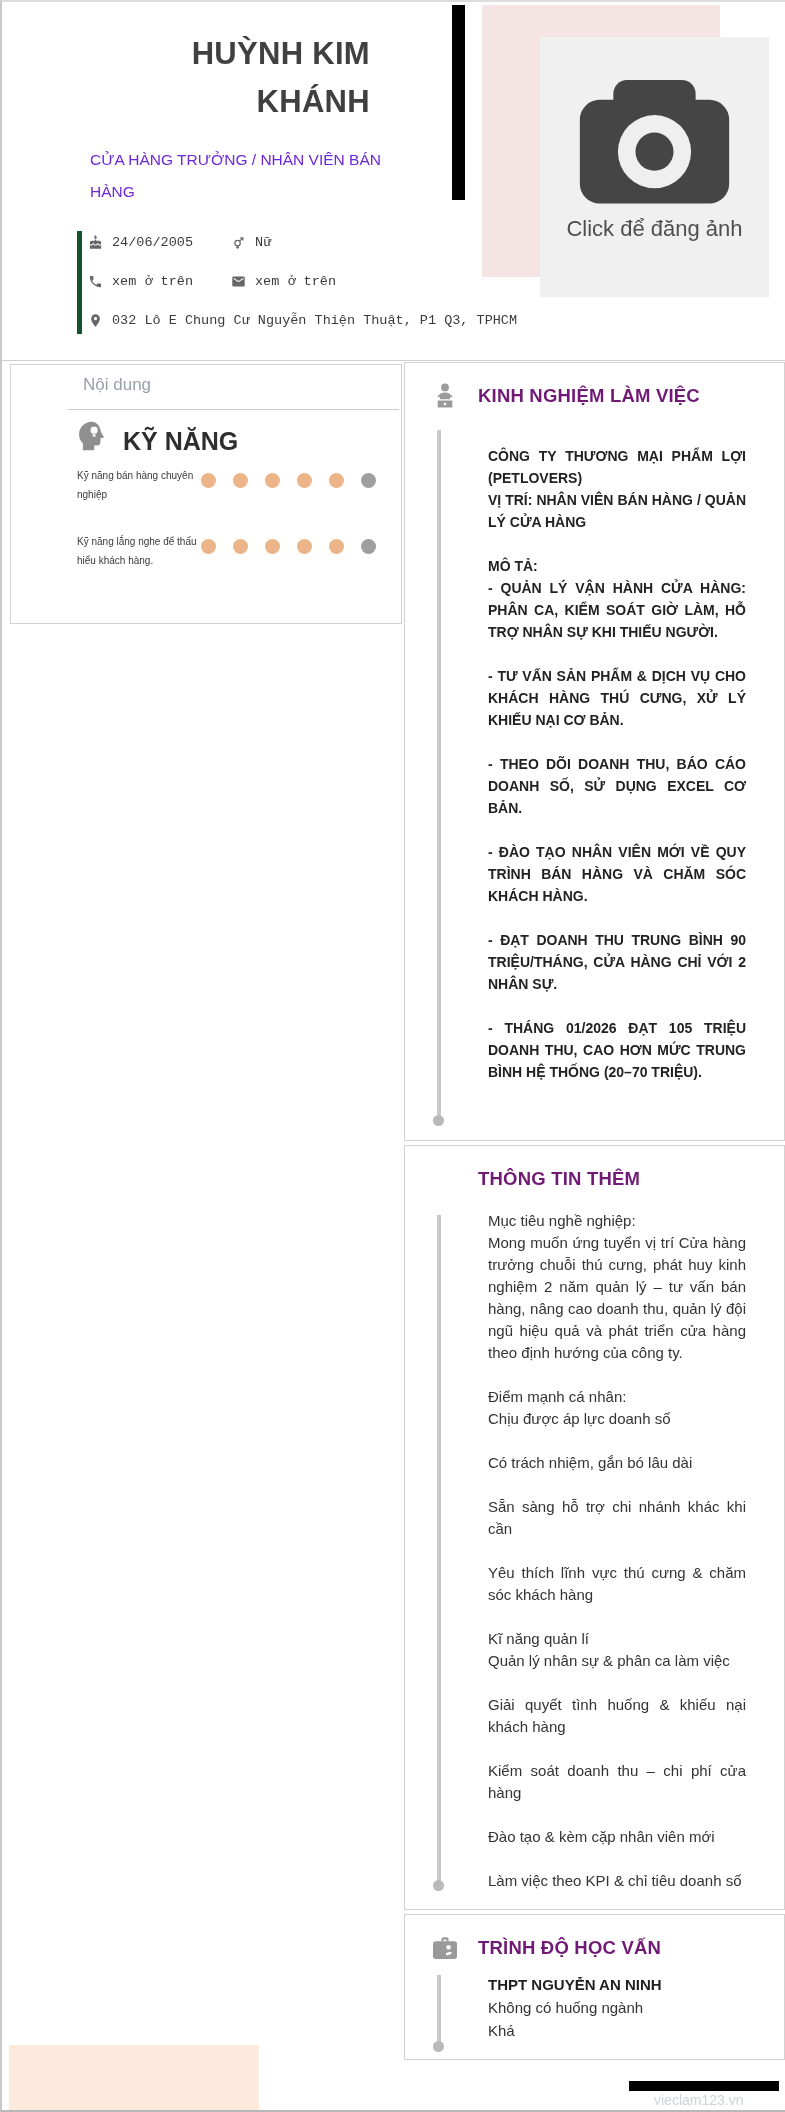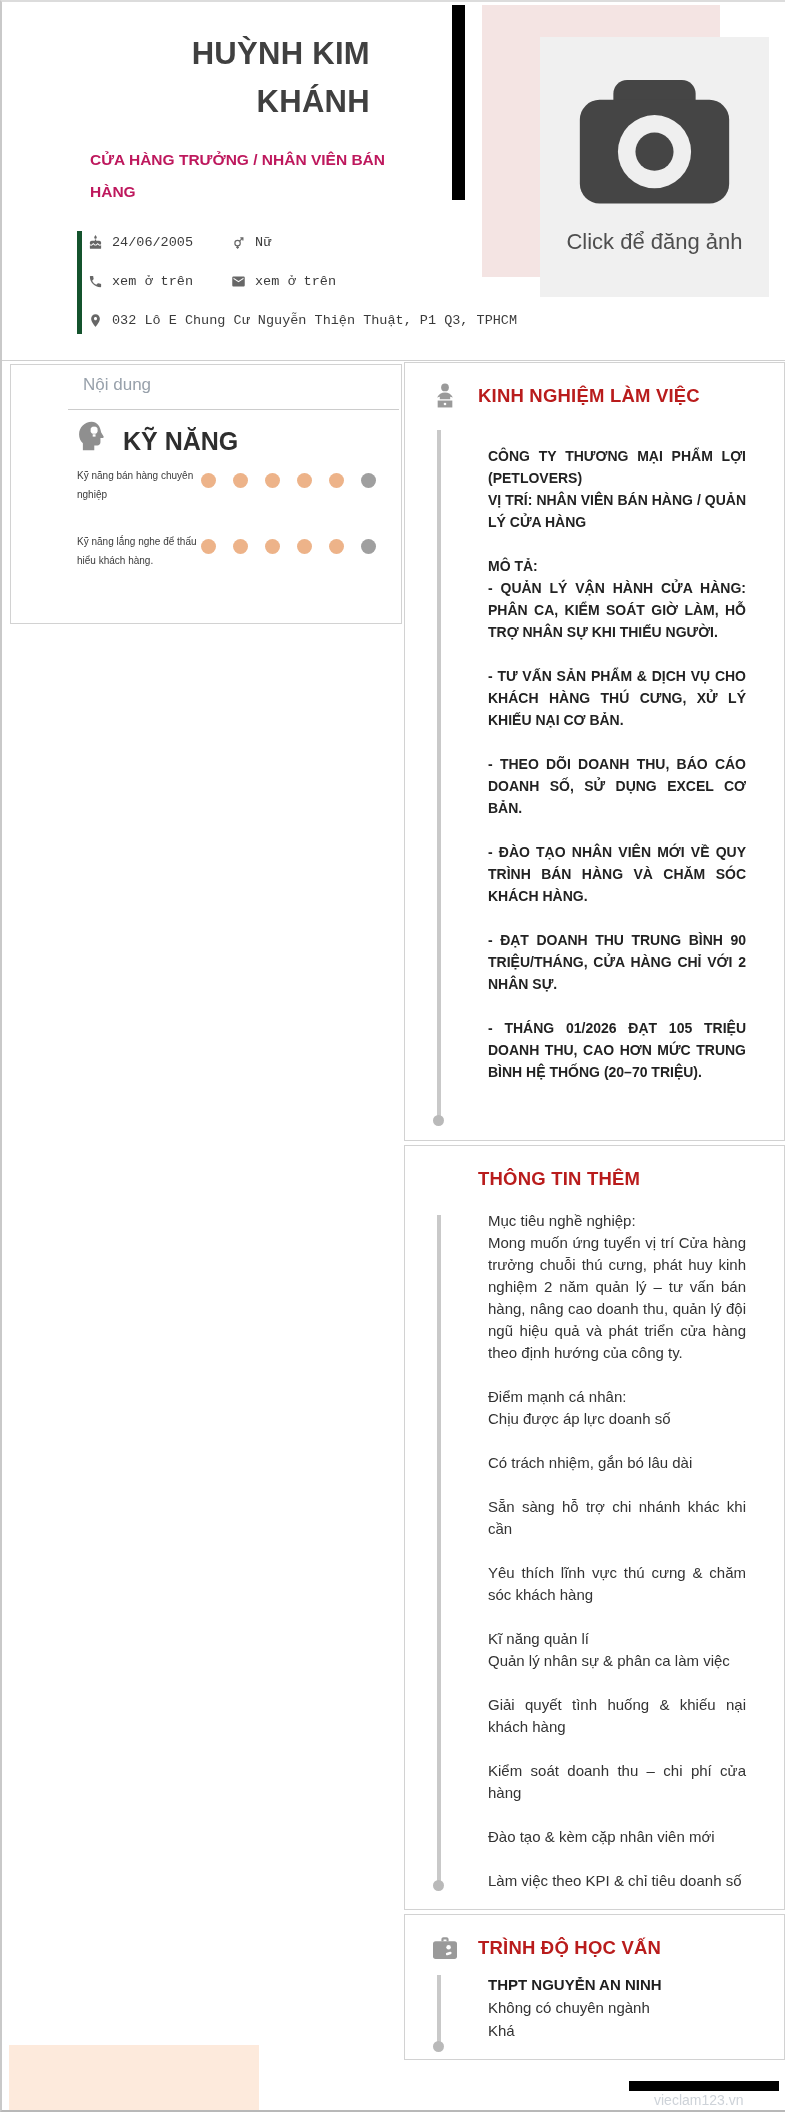--- a/index.html
+++ b/index.html
@@ -6,26 +6,26 @@
   .page{
     position:relative;width:785px;height:2112px;margin:0;
     background:#ffffff;overflow:hidden;
     font-family:"Liberation Sans","DejaVu Sans",sans-serif;
     border-left:2px solid #c9c9c9;border-top:2px solid #dcdcdc;border-bottom:2px solid #b8b8b8;
     box-sizing:border-box;
   }
   .abs{position:absolute;}
   
   .name{left:88px;top:28px;width:280px;font-size:31px;font-weight:700;color:#404040;line-height:48px;letter-spacing:.3px;text-align:right;}
-  .subtitle{left:88px;top:142px;width:330px;font-size:15.5px;font-weight:700;color:#be185d;line-height:32px;}
+  .subtitle{left:88px;top:142px;width:330px;font-size:15.5px;font-weight:400;color:#6d28d9;line-height:32px;}
   .black-bar{left:450px;top:3px;width:13px;height:195px;background:#000;}
   .pink-block{left:480px;top:3px;width:238px;height:272px;}
   .photo-box{left:538px;top:35px;width:229px;height:260px;background:#f0f0f0;text-align:center;cursor:pointer;}
   .photo-box svg{margin-top:40px;}
-  .photo-label{margin-top:20px;font-size:22px;color:#4e4e4e;}
+  .photo-label{margin-top:7px;font-size:22px;color:#4e4e4e;}
   .contact{left:75px;top:229px;border-left:5px solid #14532d;padding:4px 0 6px 6px;font-family:Liberation Mono, monospace;}
   .c-row{display:flex;align-items:center;margin-bottom:24px;white-space:nowrap;}
   .c-row:last-child{margin-bottom:0;}
   .c-cell{display:flex;align-items:center;gap:9px;font-size:13.5px;color:#3b3b3b;}
   .c-cell.first{width:143px;}
   .cicon{width:15px;height:15px;flex:0 0 15px;}
   
   .divider{left:0;top:358px;width:785px;height:1px;background:#cfcfcf;}
   
   .left-panel{left:8px;top:362px;width:392px;height:260px;border:1px solid #d2d2d2;box-sizing:border-box;padding-left:16px;}
@@ -37,21 +37,21 @@
   .sl1{top:102px;} .sl2{top:168px;}
   .skill-dots{left:190px;display:flex;gap:17px;cursor:pointer;}
   .sd1{top:108px;} .sd2{top:174px;}
   .dot{width:15px;height:15px;border-radius:50%;display:inline-block;}
   
   .rbox{left:402px;width:381px;border:1px solid #d2d2d2;box-sizing:border-box;overflow:hidden;}
   .rbox1{top:360px;height:779px;}
   .rbox2{top:1143px;height:765px;padding-left:32px;}
   .rbox3{top:1912px;height:146px;}
   .sec-icon{left:24px;top:17px;}
-  .sec-head{left:73px;top:22px;font-size:18.5px;font-weight:700;color:#b91c1c;letter-spacing:.2px;}
+  .sec-head{left:73px;top:22px;font-size:18.5px;font-weight:700;color:#701a75;letter-spacing:.2px;}
   .tl{left:32px;width:4px;background:#c9c9c9;}
   .tl-dot{left:28px;width:11px;height:11px;border-radius:50%;background:#b9b9b9;}
   .body-text{left:83px;width:258px;text-align:justify;white-space:pre-line;}
   .exp-body{top:62px;font-size:14px;font-weight:700;color:#222222;line-height:22px;margin-top:20px;}
   .info-body{top:64px;font-size:15px;font-weight:400;color:#333333;line-height:22px;}
   .edu{left:83px;top:58px;font-size:15px;color:#333;line-height:23px;}
   .edu-school{font-weight:700;color:#1f1f1f;}
   
   .peach-block{left:7px;top:2043px;width:250px;height:65px;}
   .btm-black{left:627px;top:2079px;width:150px;height:10px;background:#000;}
@@ -229,21 +229,21 @@
           </g>
           <circle cx="14.7" cy="11.4" r="1.7" fill="#ffffff"></circle>
           <rect x="12.6" y="15.2" width="4.4" height="1.9" rx=".95" fill="#ffffff" transform="rotate(-18 14.8 16.1)"></rect>
         </svg>
     </span>
     <div class="abs sec-head">TRÌNH ĐỘ HỌC VẤN</div>
     <div class="abs tl" style="top:60px;height:70px;"></div>
     <div class="abs tl-dot" style="top:126px;"></div>
     <div class="abs edu">
       <div class="edu-school">THPT NGUYỄN AN NINH</div>
-      <div>Không có chuyên ngành</div>
+      <div>Không có huống ngành</div>
       <div>Khá</div>
     </div>
   </div>
 
   <div class="abs peach-block" style="background:#fdeadc;"></div>
   <div class="abs btm-black"></div>
   <div class="abs watermark">vieclam123.vn</div>
 
 </div>
 

